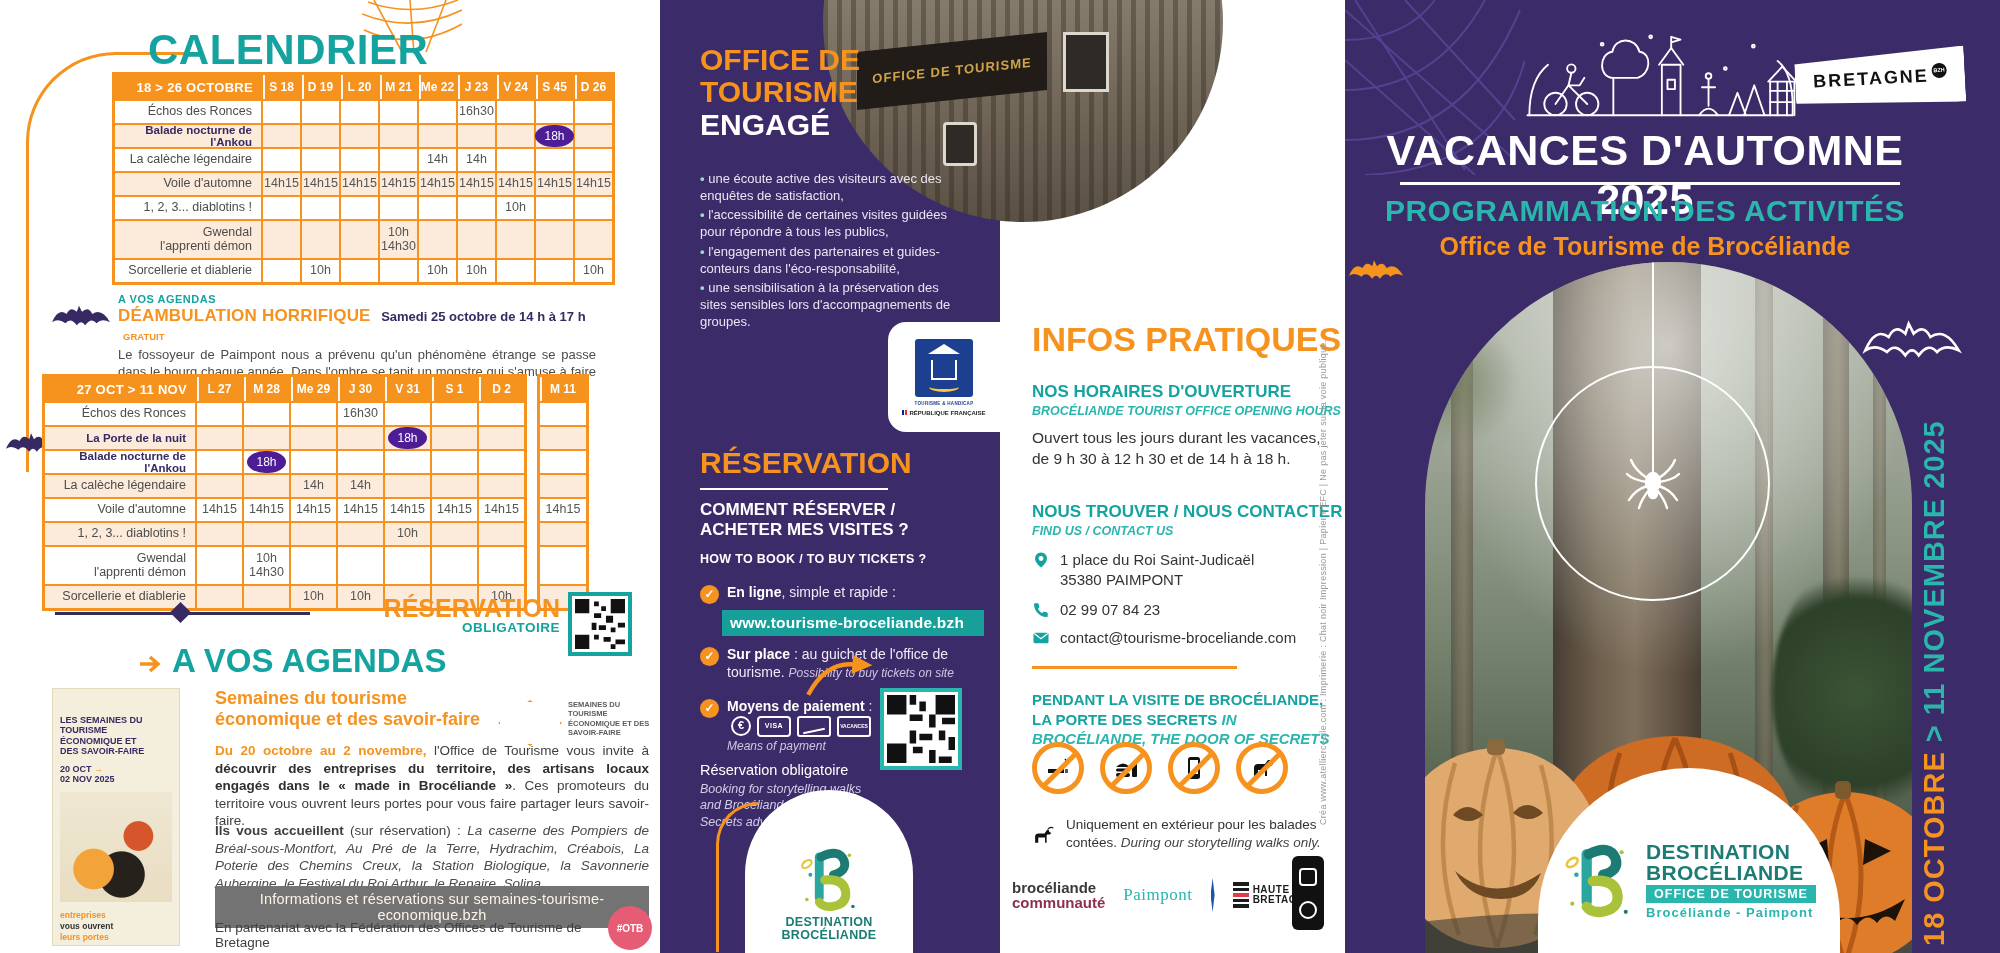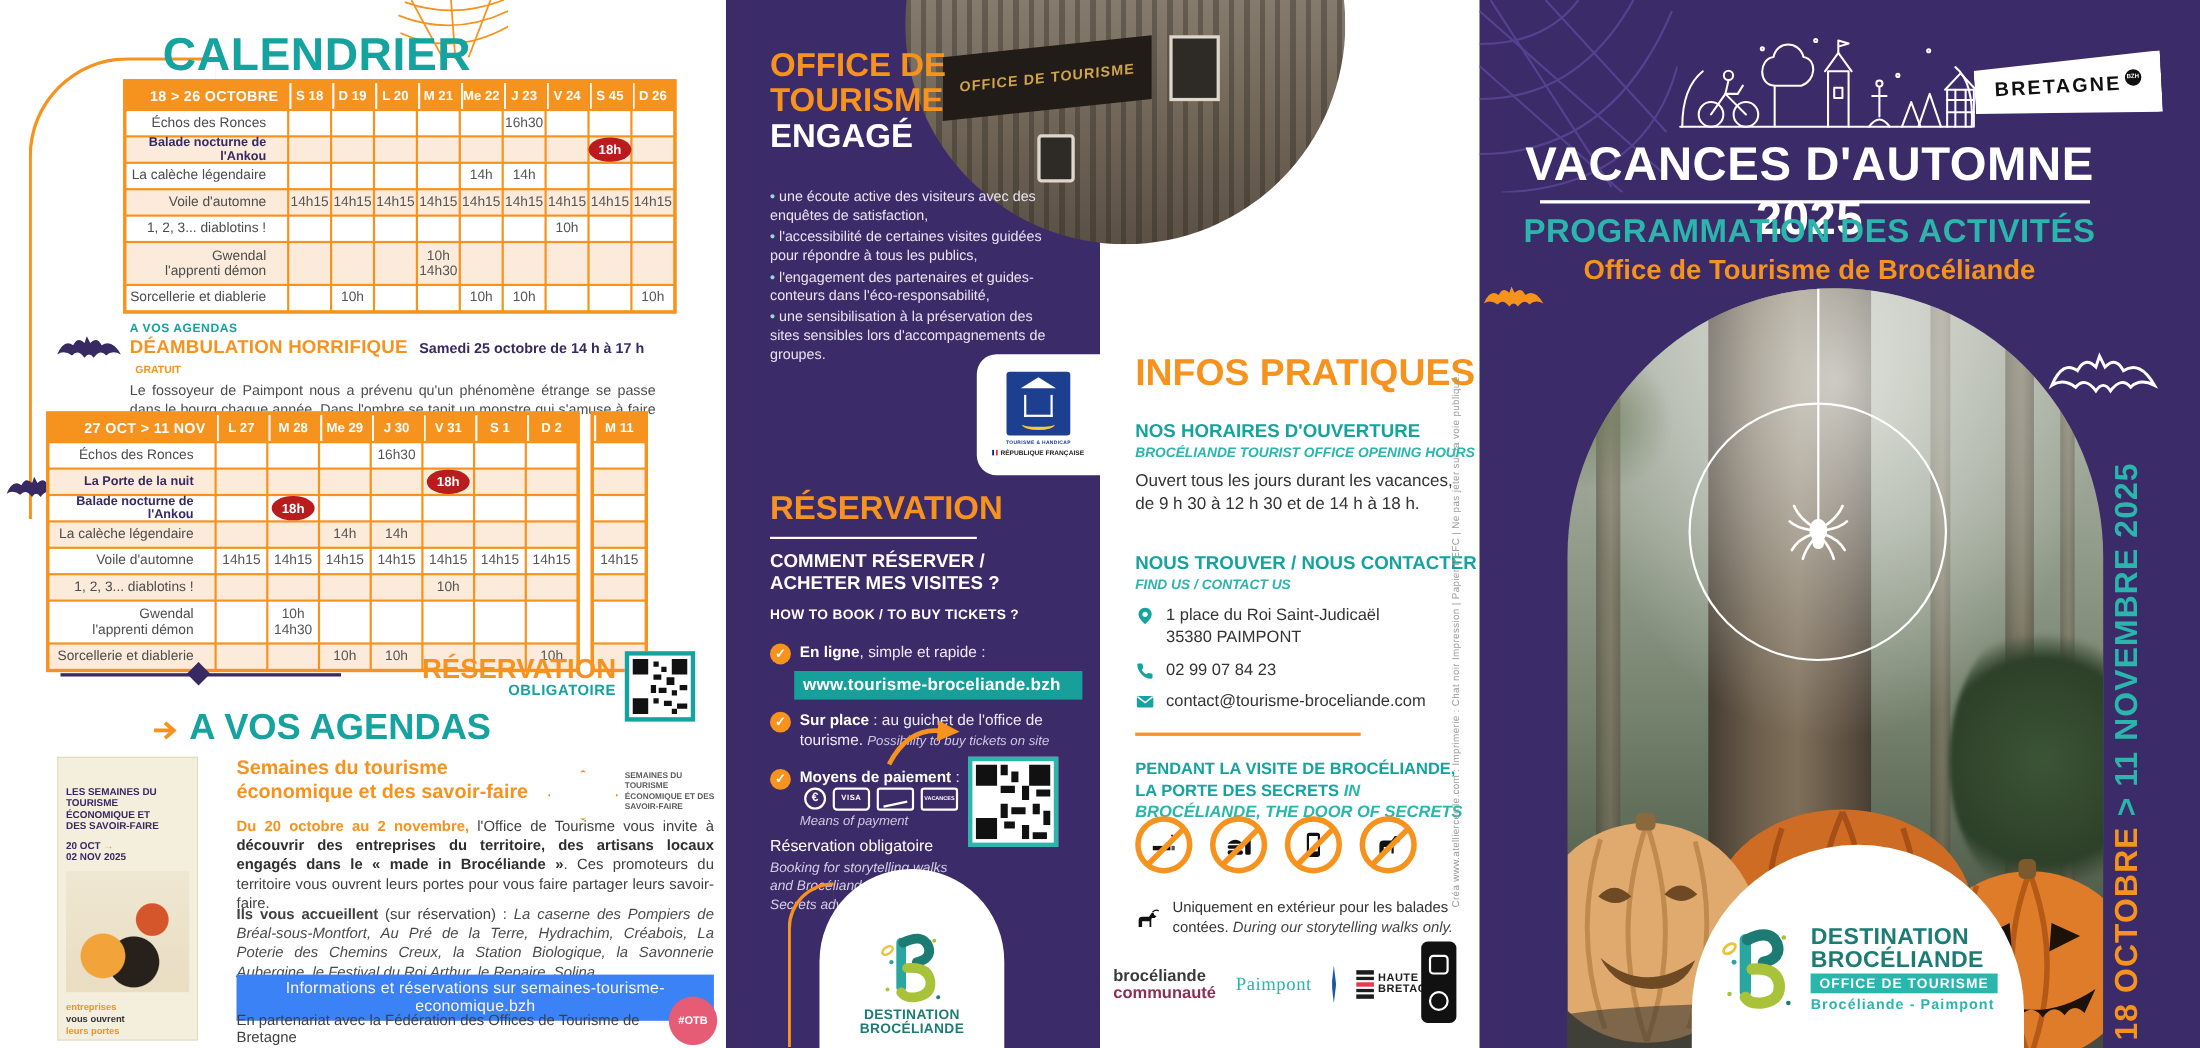--- a/index.html
+++ b/index.html
@@ -15,27 +15,27 @@
   
   .arch-deco{left:26px;top:52px;width:170px;height:420px;border-left:3px solid #F6921E;
              border-top:3px solid #F6921E;border-top-left-radius:90px}
   #cal-title{left:148px;top:26px;font-size:42px;font-weight:800;color:#15A3A0;letter-spacing:.5px}
   .cal-grid{display:grid;gap:2px;background:#F6921E;border:3px solid #F6921E;width:max-content}
   .c-hd{background:#F6921E;color:#fff;font-weight:800;font-size:12px;display:flex;
         align-items:center;justify-content:center;height:24px}
   .c-period{justify-content:flex-end;padding-right:8px;font-size:13px;letter-spacing:.3px}
   .c-day{box-shadow:inset 2px 0 0 rgba(255,255,255,.95)}
   .c-lb{background:#fff;display:flex;align-items:center;justify-content:flex-end;text-align:right;
-        padding-right:19px;font-size:12.5px;color:#4c4c4c;height:22px;line-height:1.05}
+        padding-right:9px;font-size:12.5px;color:#4c4c4c;height:22px;line-height:1.05}
   .c-cl{background:#fff;display:flex;align-items:center;justify-content:center;font-size:12.5px;
         color:#555;height:22px;text-align:center;line-height:1.05}
   .c-lb.alt,.c-cl.alt{background:#FCEBDA}
   .c-lb.tall,.c-cl.tall{height:37px}
   .c-lb.pur{color:#372a63;font-weight:800;font-size:11.5px}
-  .hl-time{background:#b91c1c;color:#fff;border-radius:50%;padding:5px 9px;font-size:12px;font-weight:700}
+  .hl-time{background:#4c1d95;color:#fff;border-radius:50%;padding:5px 9px;font-size:12px;font-weight:400}
   #cal-t1{left:112px;top:72px}
   #cal-t2{left:42px;top:374px}
   #cal-m11{left:537px;top:374px}
 
   
   #deamb{left:118px;top:293px;width:478px}
   .kicker{color:#15A3A0;font-size:11px;font-weight:800;letter-spacing:.5px}
   .deamb-line{margin-top:2px;line-height:1.1}
   .deamb-title{color:#F6921E;font-size:17px;font-weight:800;letter-spacing:.2px}
   .deamb-date{color:#372a63;font-size:13px;font-weight:800;margin-left:6px}
@@ -73,21 +73,21 @@
   .diamond-logo{left:498px;top:700px;width:64px;height:46px;border:2.5px solid #F6921E;transform:rotate(0deg);
                 clip-path:polygon(50% 0,100% 50%,50% 100%,0 50%)}
   .diamond-logo-i{left:501px;top:703px;width:58px;height:40px;background:#fff;clip-path:polygon(50% 0,100% 50%,50% 100%,0 50%)}
   #diamond-label{left:568px;top:700px;width:88px;font-size:7.5px;font-weight:800;color:#5c5c5c;line-height:1.25}
   .ag-p{left:215px;width:434px;font-size:13.5px;color:#3f3f3f;line-height:1.3;text-align:justify}
   #ag-p1{top:742px}
   #ag-p1 .lead{color:#F6921E;font-weight:800}
   #ag-p1 b{color:#2f2f2f}
   #ag-p2{top:822px}
   #ag-p2 i{color:#4a4a4a}
-  #ag-banner{left:215px;top:886px;width:434px;background:#3b82f6;color:#fdf4e9;font-size:14.5px;
+  #ag-banner{left:215px;top:886px;width:434px;background:#737373;color:#fdf4e9;font-size:14.5px;
              padding:5px 0;text-align:center;letter-spacing:.2px}
   #ag-partner{left:215px;top:920px;width:390px;font-size:13.5px;color:#3f3f3f}
   #otb{left:608px;top:906px;width:44px;height:44px;border-radius:50%;background:#E65C74;color:#fff;
        font-size:10px;font-weight:800;display:flex;align-items:center;justify-content:center}
 
   
   #photo-circle{left:823px;top:-178px;width:400px;height:400px;border-radius:50%;overflow:hidden;
       background:
         repeating-linear-gradient(90deg,rgba(40,34,28,.35) 0 5px,rgba(0,0,0,0) 5px 14px),
         linear-gradient(180deg,#97907f 0%,#857b6c 45%,#6e6355 75%,#5a5044 100%)}

